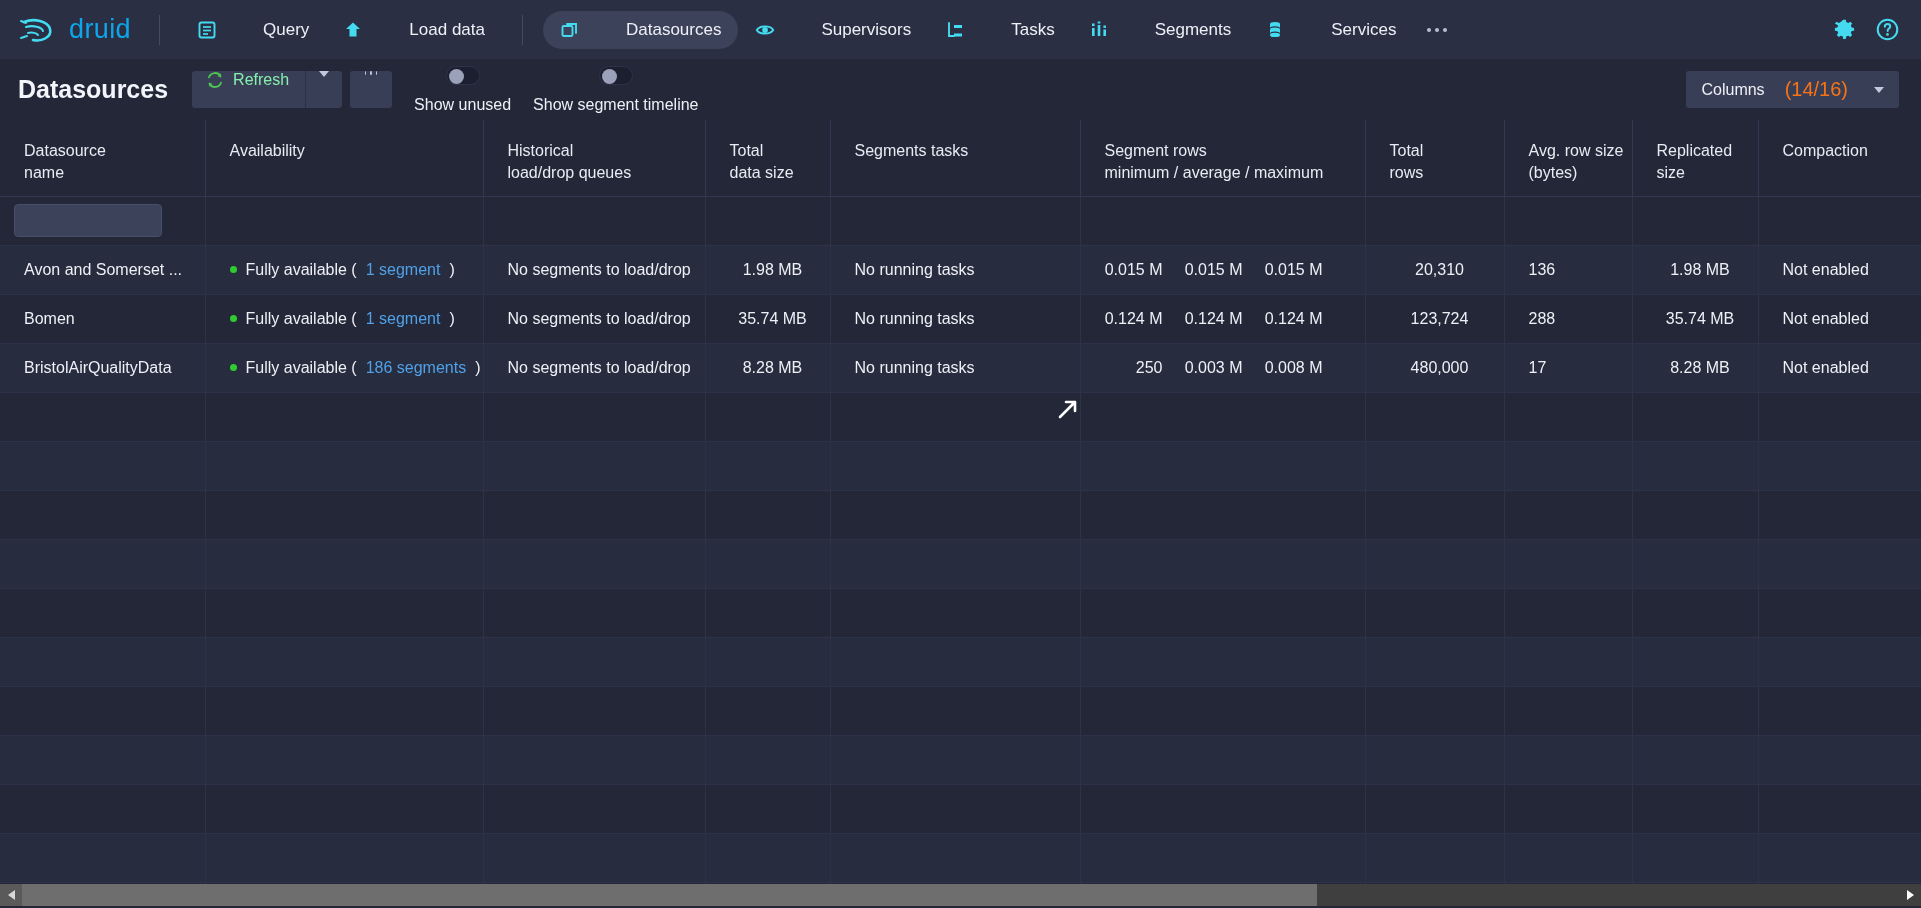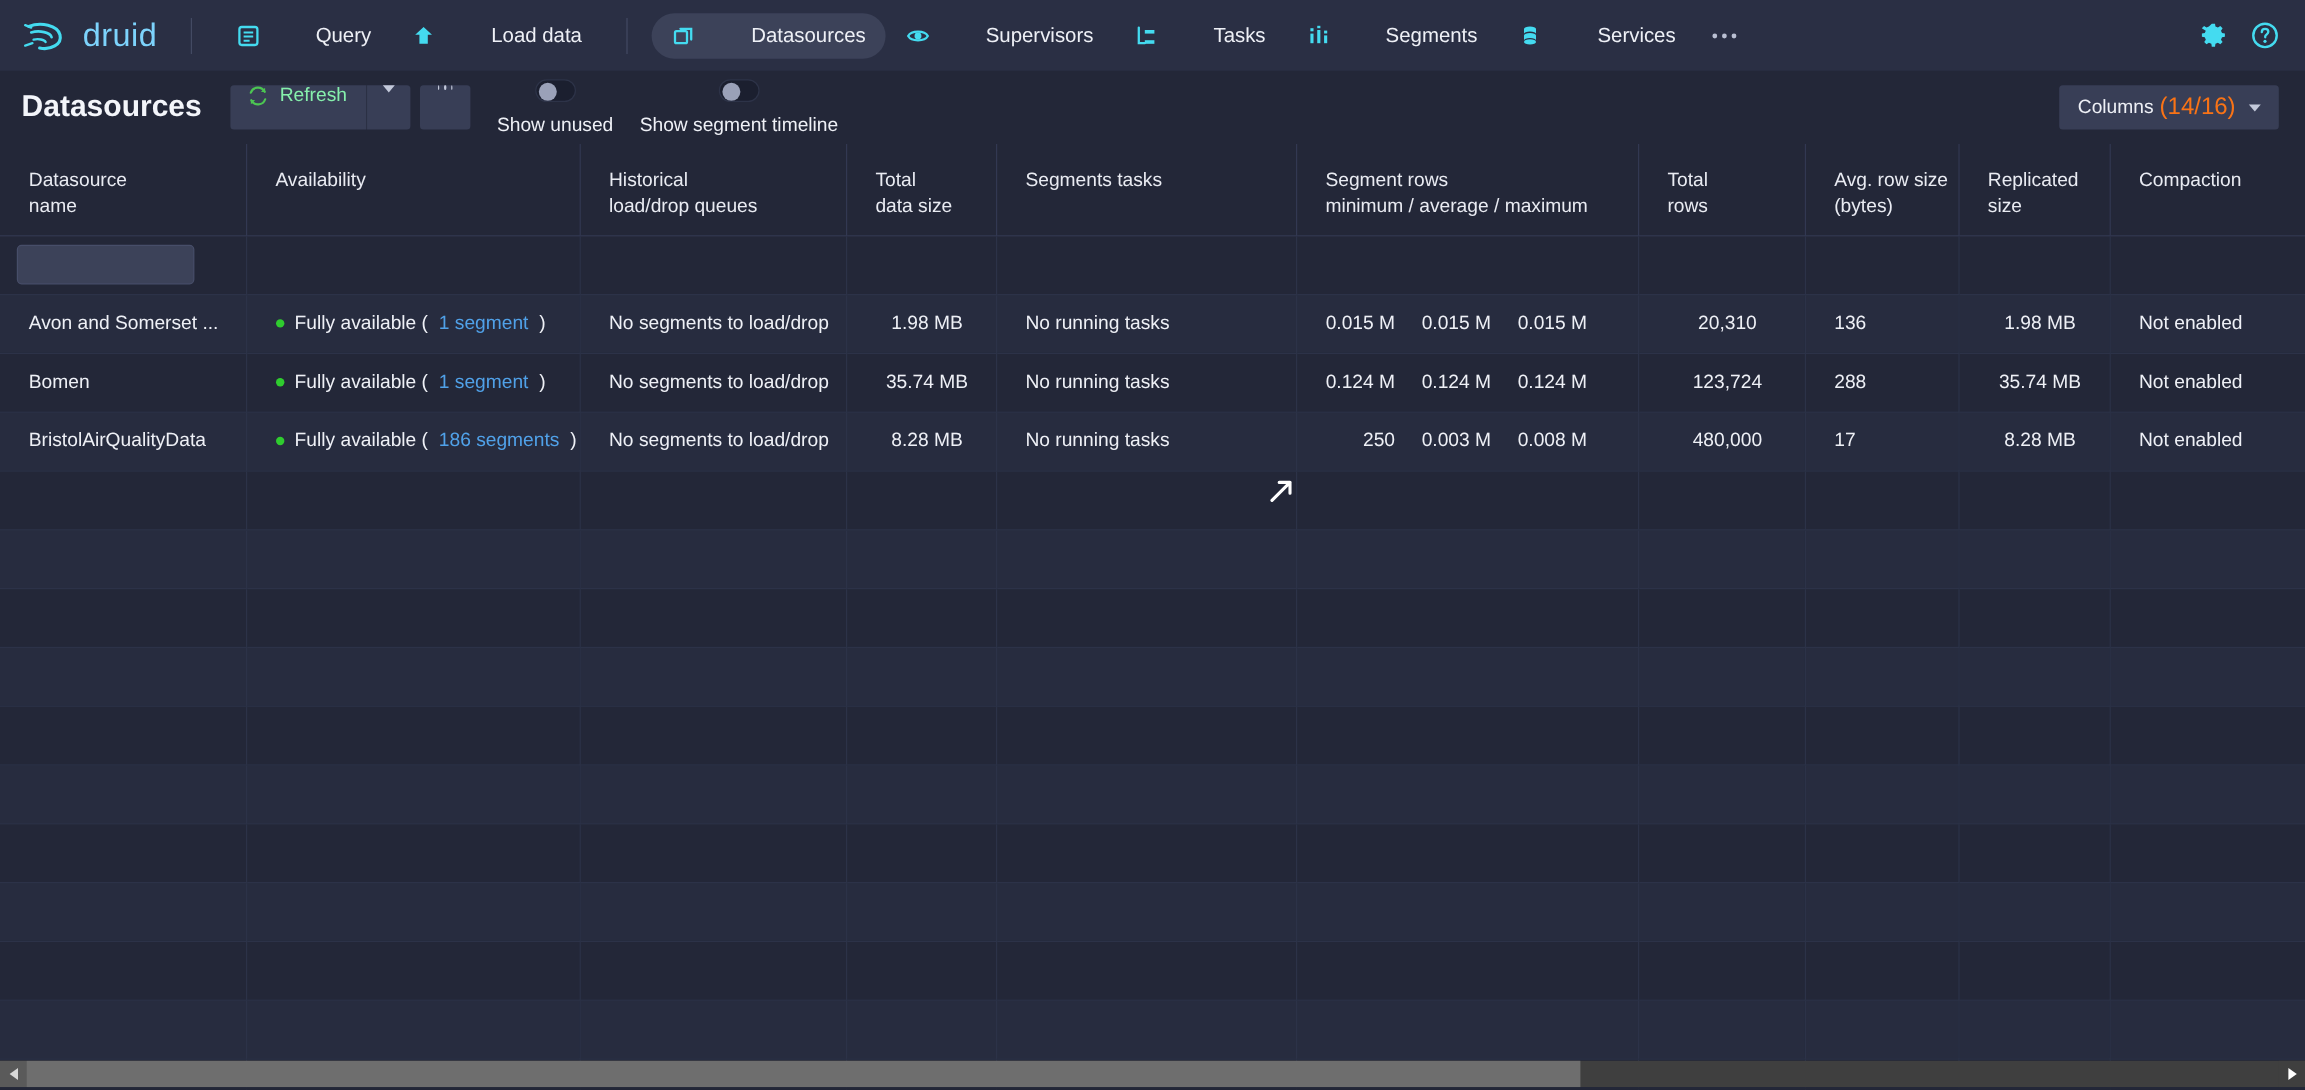--- a/index.html
+++ b/index.html
@@ -23,21 +23,21 @@
   .brand {
     display: flex;
     align-items: center;
     gap: 9px;
     margin-right: 8px;
     flex: 0 0 auto;
   }
   .brand-logo { width: 42px; height: 30px; display: block; }
   .brand-word {
     font-size: 27px;
-    color: #7dd3fc;
+    color: #0ea5e9;
     letter-spacing: .4px;
     font-weight: 400;
   }
   .nav-sep {
     width: 1px; height: 30px;
     background: #434a63;
     margin: 0 20px;
     flex: 0 0 auto;
   }
   .nav-items { display: flex; align-items: center; flex: 1 1 auto; }
@@ -149,21 +149,21 @@
     background: #9aa1b8;
   }
   .toggle-label { font-size: 16px; color: #eef0f6; }
   .columns-btn {
     margin-left: auto;
     height: 37px;
     background: #383e56;
     border-radius: 3px;
     display: flex;
     align-items: center;
-    gap: 11px;
+    gap: 26px;
     padding: 12px 15px;
     cursor: pointer;
     white-space: nowrap;
   }
   .columns-btn .ctext { font-size: 16px; color: #eef0f6; }
   .columns-btn .ccount { font-size: 20px; color: #f97316; margin-left: -6px; }
 
   
   .table-wrap {
     position: relative;

